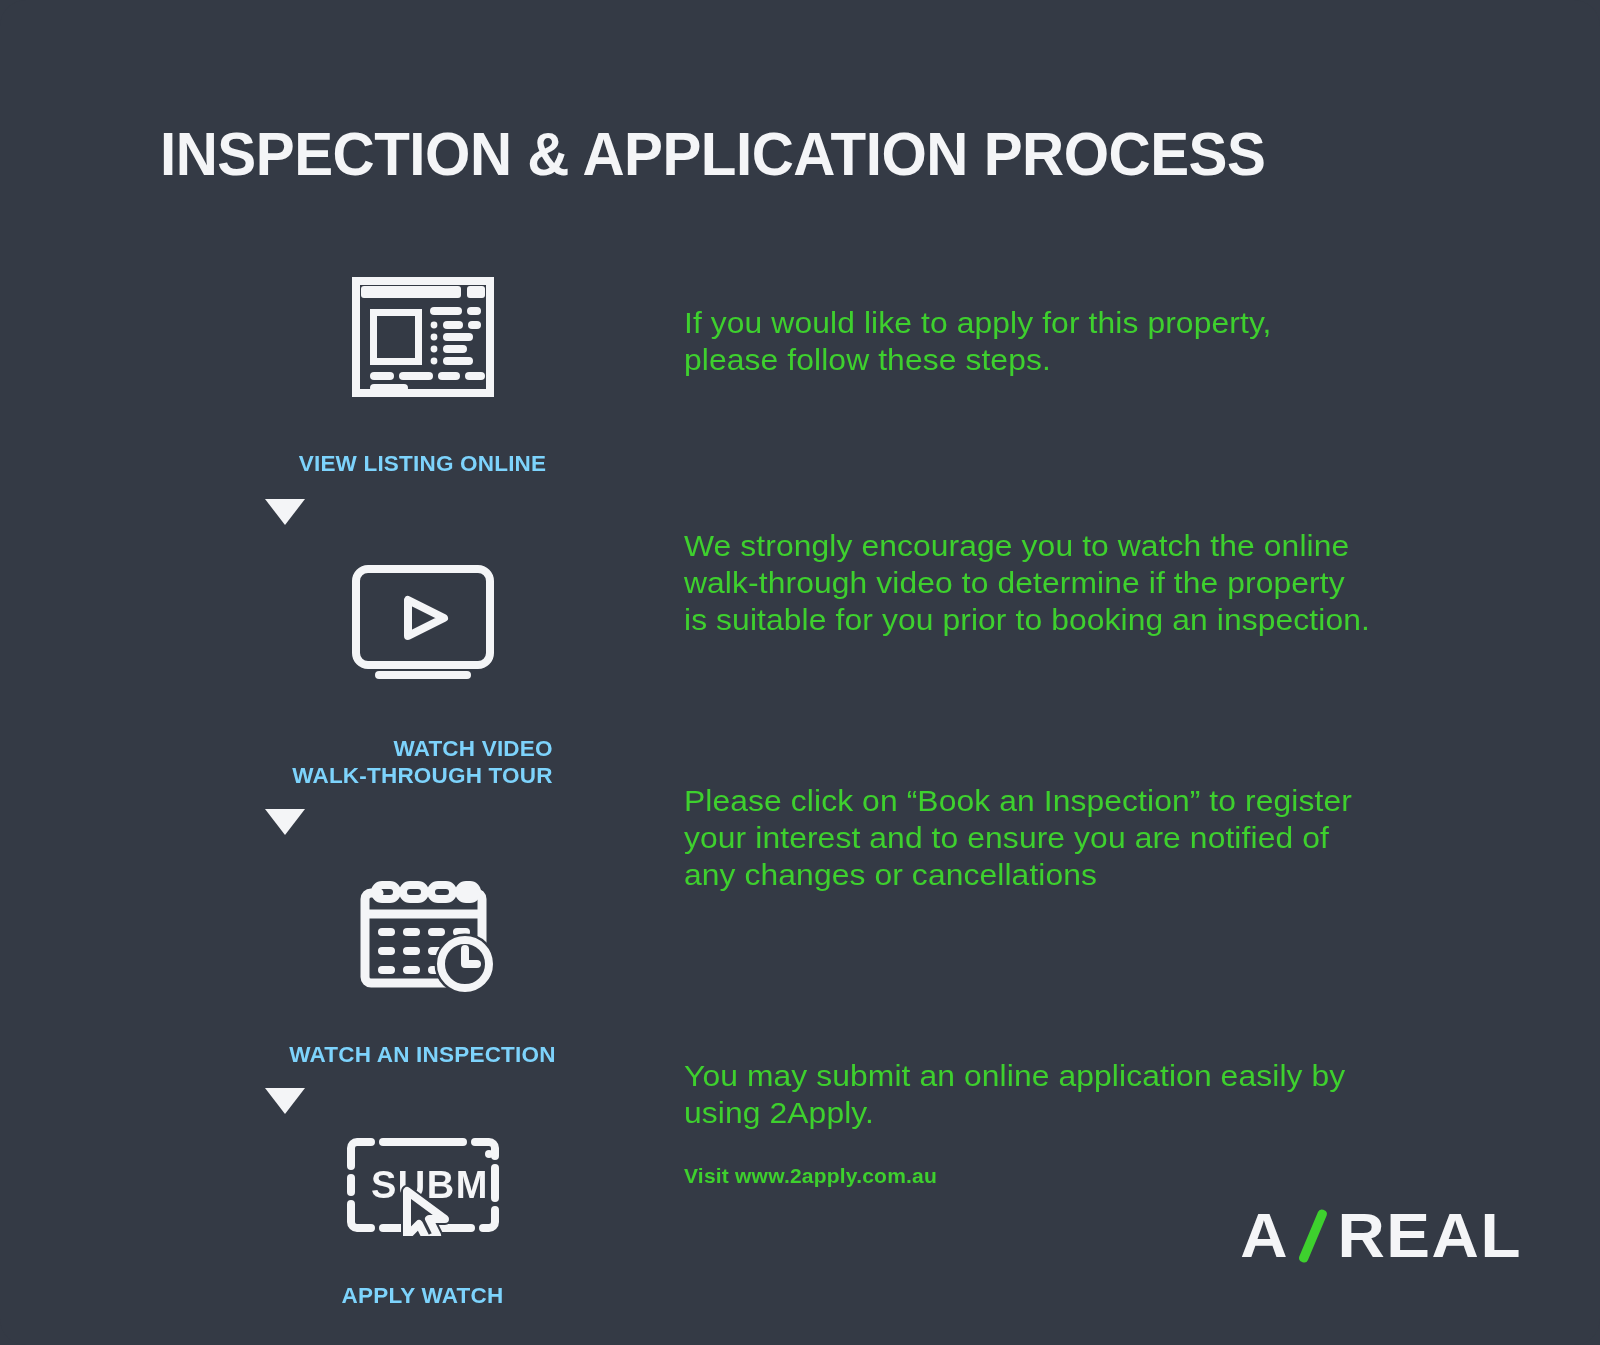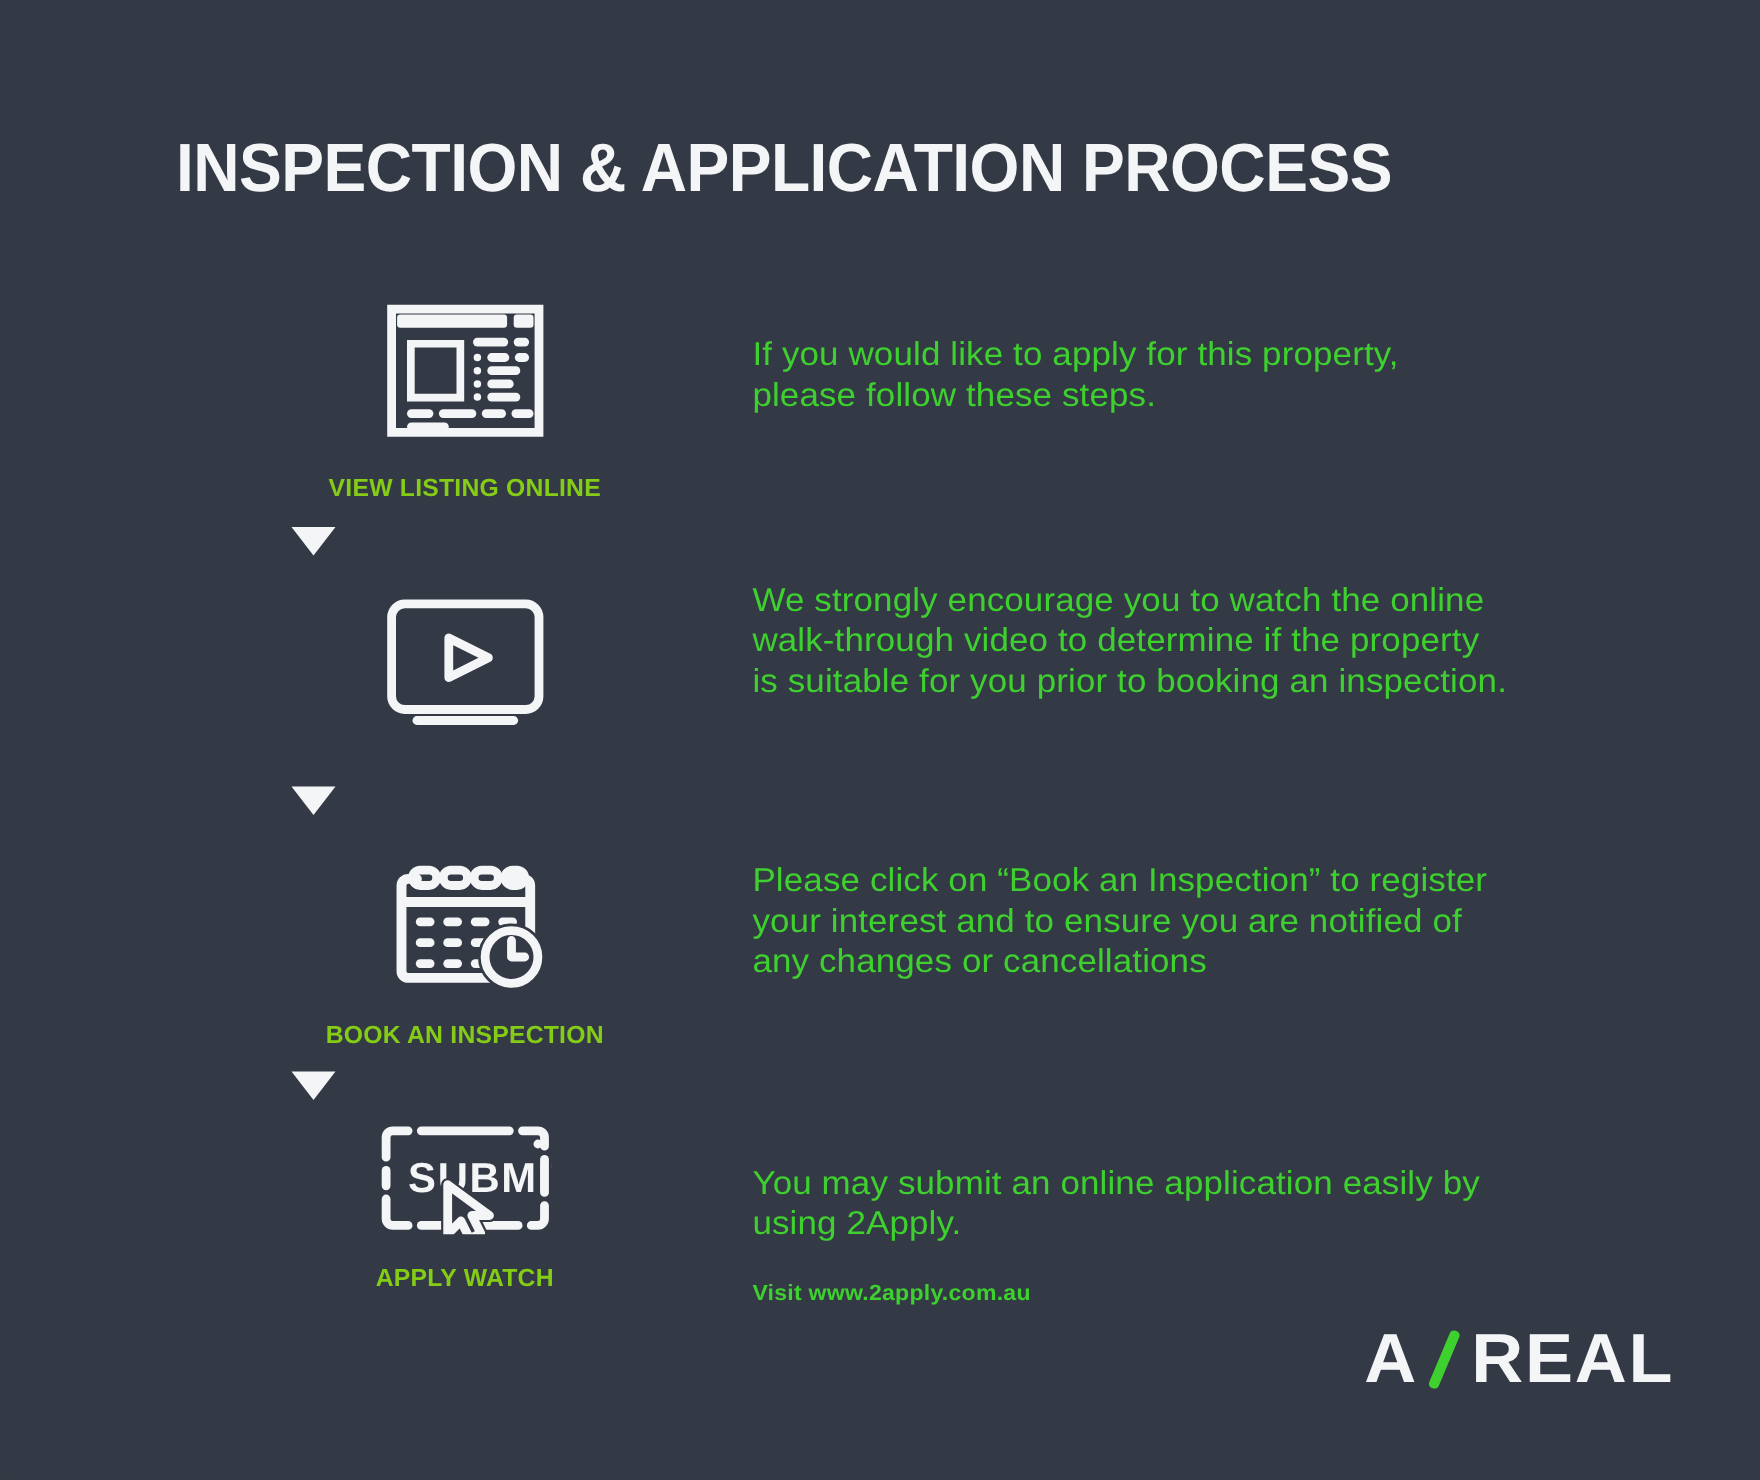--- a/index.html
+++ b/index.html
@@ -57,23 +57,24 @@
     justify-content: center;
     height: 150px;
   }
 
   .step-label {
     font-family: "Liberation Sans Narrow", "Liberation Sans", sans-serif;
     font-weight: bold;
     font-size: 22.5px;
     line-height: 27px;
     letter-spacing: 0.2px;
-    color: #84cc16;
+    color: #7dd3fc;
     text-align: right;
     white-space: pre-line;
+    margin-top: 20px;
   }
 
   .arrow {
     width: 0;
     height: 0;
     border-left: 20px solid transparent;
     border-right: 20px solid transparent;
     border-top: 26px solid #f4f5f7;
   }
 
@@ -203,20 +204,22 @@
       <div class="icon-wrap">
         <svg width="146" height="118" viewBox="0 0 146 118" aria-hidden="true">
           <g fill="none" stroke="#f4f5f7" stroke-width="8" stroke-linecap="round" stroke-linejoin="round">
             <rect x="6" y="6" width="134" height="96" rx="12"></rect>
             <path d="M58 37 v36 l36 -18 z"></path>
             <line x1="29" y1="112" x2="117" y2="112"></line>
           </g>
         </svg>
       </div>
       <div class="gap-lbl"></div>
+      <div class="step-label">WATCH VIDEO
+WALK-THROUGH TOUR</div>
     </div>
 
     <div style="height:20px"></div>
     <div class="arrow"></div>
     <div style="height:18px"></div>
 
     <div class="step">
       <div class="icon-wrap">
         <svg width="148" height="130" viewBox="0 0 148 130" aria-hidden="true">
 
@@ -247,21 +250,21 @@
           </g>
 
           <circle cx="116" cy="101" r="26" fill="#343a45" stroke="#343a45" stroke-width="9"></circle>
           <g fill="none" stroke="#f4f5f7" stroke-width="8" stroke-linecap="round" stroke-linejoin="round">
             <circle cx="116" cy="101" r="24"></circle>
             <path d="M116 86 v15 h12"></path>
           </g>
         </svg>
       </div>
       <div class="gap-lbl"></div>
-      <div class="step-label">BOOK AN INSPECTION</div>
+      <div class="step-label">WATCH AN INSPECTION</div>
     </div>
 
     <div style="height:20px"></div>
     <div class="arrow"></div>
     <div style="height:18px"></div>
 
     <div class="step">
       <div class="icon-wrap" style="height:108px">
         <svg width="156" height="100" viewBox="0 0 156 100" aria-hidden="true">
 

